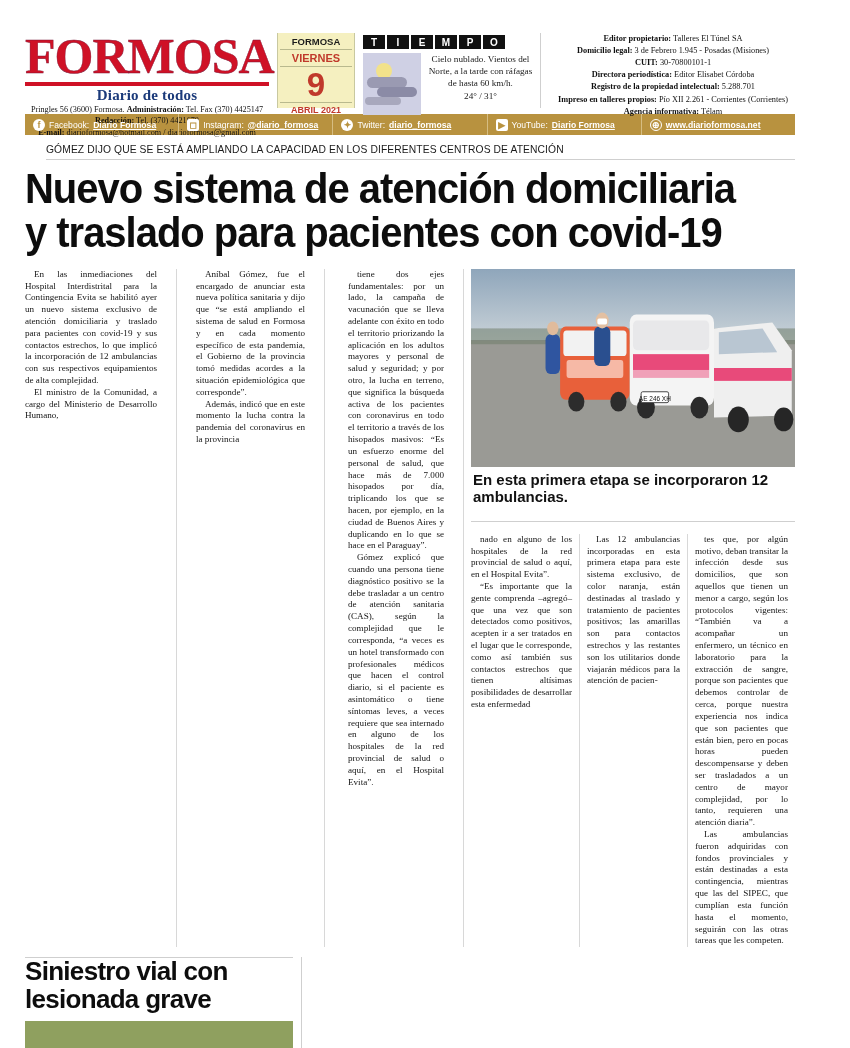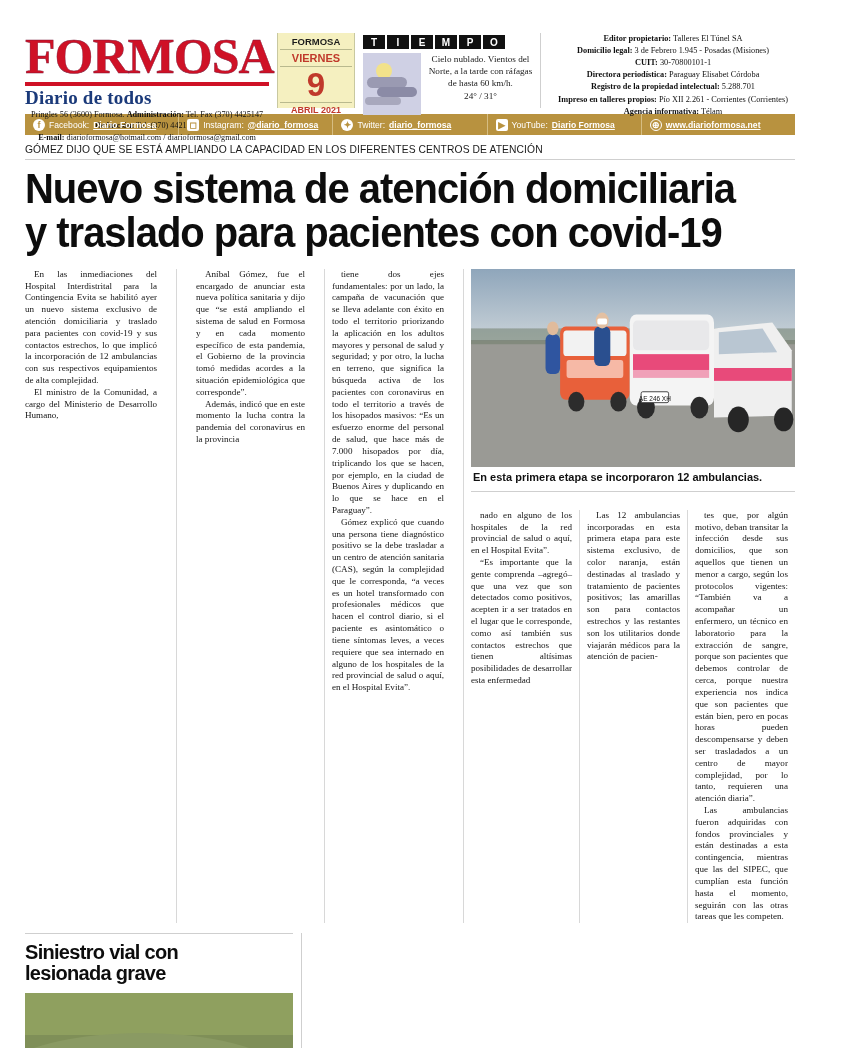--- a/index.html
+++ b/index.html
@@ -14,21 +14,21 @@
   
   .masthead { display: flex; align-items: stretch; padding-top: 33px; height: 108px; }
   .mh-logo { width: 252px; flex: none; padding-right: 8px; }
   .logo-word {
     font-family: "Liberation Serif", serif;
     font-weight: bold; font-size: 50px; line-height: 0.95;
     color: #cf1126; letter-spacing: -1px;
     -webkit-text-stroke: 0.4px #7a1b3a;
   }
   .logo-sub {
-    text-align: left; font-weight: bold; font-size: 19px;
+    text-align: center; font-weight: bold; font-size: 15px;
     color: #1b3a7a; letter-spacing: .2px; margin-top: -2px;
   }
   .logo-rule { height: 4px; background: #cf1126; margin: 1px 0 3px 0; width: 100%; }
   .logo-addr { font-size: 8.2px; line-height: 1.42; text-align: center; color: #111; }
   .logo-addr .b { font-weight: bold; }
 
   .mh-date {
     width: 78px; flex: none; border-left: 1px solid #c8c8a0; border-right: 1px solid #c8c8a0;
     background: #f5f0c0; text-align: center; padding: 3px 2px 4px;
     display: flex; flex-direction: column; justify-content: space-between;
@@ -71,56 +71,56 @@
     justify-content: center; color: #b8923f; background: #fff; border-radius: 2px;
     font-size: 9px; font-weight: bold; }
   .soc-ic.round { border-radius: 50%; }
   .soc-ic.none { background: transparent; color: #fff; border: 1px solid #fff; border-radius: 50%; }
   .soc b { font-weight: bold; text-decoration: underline; }
 
   
   .kicker {
     font-family: "Liberation Sans", sans-serif; font-size: 10.3px; font-weight: normal;
     letter-spacing: .1px; color: #1a1a1a; margin-top: 9px;
-    border-bottom: 1px solid #cfcfcf; padding-bottom: 4px;
+    border-bottom: 1px solid #cfcfcf; padding-bottom: 4px; margin-left: 21px;
   }
   .headline {
     font-family: "Liberation Sans", sans-serif; font-weight: bold;
     font-size: 43px; line-height: 1.02; letter-spacing: -1.1px;
     color: #0d0d0d; margin-top: 7px;
     transform: scaleX(0.93); transform-origin: left top;
   }
 
   
   .main-grid { display: flex; margin-top: 14px; gap: 12px; }
   .col { font-size: 9.1px; line-height: 1.3; text-align: justify; color: #141414;
     padding-right: 7px; hyphens: auto; }
   .col p { text-indent: 9px; }
   .col p + p { margin-top: 0; }
   .c1 { width: 139px; }
   .c2 { width: 136px; border-left: 1px solid #d8d8d8; padding-left: 19px; }
-  .c3 { width: 127px; border-left: 1px solid #d8d8d8; padding-left: 7px; }
+  .c3 { width: 127px; border-left: 1px solid #d8d8d8; padding-left: 23px; }
   .right-block { flex: 1; padding-left: 7px; border-left: 1px solid #d8d8d8; }
 
   .photo-main { width: 100%; height: 198px; position: relative; overflow: hidden; background: #6d7b88; }
   .caption {
-    font-family: "Liberation Sans", sans-serif; font-weight: bold; font-size: 11px;
-    color: #111; padding: 4px 0 8px 2px; border-bottom: 1px solid #cfcfcf; margin-bottom: 18px;
+    font-family: "Liberation Sans", sans-serif; font-weight: bold; font-size: 15px;
+    color: #111; padding: 4px 0 16px 2px; border-bottom: 1px solid #cfcfcf; margin-bottom: 12px;
   }
   .sub3 { display: flex; }
   .sub3 .col { width: 33.33%; }
   .sub3 .col + .col { border-left: 1px solid #d8d8d8; padding-left: 7px; }
 
   
   .lower { display: flex; margin-top: 10px; }
   .ll { width: 276px; flex: none; padding-right: 8px; }
   .ll-head {
     font-family: "Liberation Sans", sans-serif; font-weight: bold;
-    font-size: 20px; line-height: 1.06; letter-spacing: -0.7px; color: #0d0d0d;
-    border-top: 1px solid #cfcfcf; padding-top: 8px;
+    font-size: 26px; line-height: 1.06; letter-spacing: -0.7px; color: #0d0d0d;
+    border-top: 1px solid #cfcfcf; 
   }
   .photo-sec { width: 100%; height: 168px; margin-top: 8px; background: #7a8c5a; position: relative; overflow: hidden; }
 
   .lr { flex: 1; border-left: 1px solid #cfcfcf; padding-left: 8px; }
 </style>
 </head>
 <body>
 
 <div class="page">
 
@@ -164,21 +164,21 @@
           <div>Cielo nublado. Vientos del Norte, a la tarde con ráfagas de hasta 60 km/h.</div>
           <div>24° / 31°</div>
         </div>
       </div>
     </div>
 
     <div class="mh-info">
       <div><span class="b">Editor propietario:</span><span> Talleres El Túnel SA</span></div>
       <div><span class="b">Domicilio legal:</span><span> 3 de Febrero 1.945 - Posadas (Misiones)</span></div>
       <div><span class="b">CUIT:</span><span> 30-70800101-1</span></div>
-      <div><span class="b">Directora periodística:</span><span> Paraguay Elisabet Córdoba</span></div>
+      <div><span class="b">Directora periodística:</span><span> Editor Elisabet Córdoba</span></div>
       <div><span class="b">Registro de la propiedad intelectual:</span><span> 5.288.701</span></div>
       <div><span class="b">Impreso en talleres propios:</span><span> Pío XII 2.261 - Corrientes (Corrientes)</span></div>
       <div><span class="b">Agencia informativa:</span><span> Télam</span></div>
     </div>
   </div>
 
   <div class="social">
     <a class="soc" style="text-decoration:none;color:#fff;">
       <span class="soc-ic round">f</span>
       <span>Facebook: </span>

